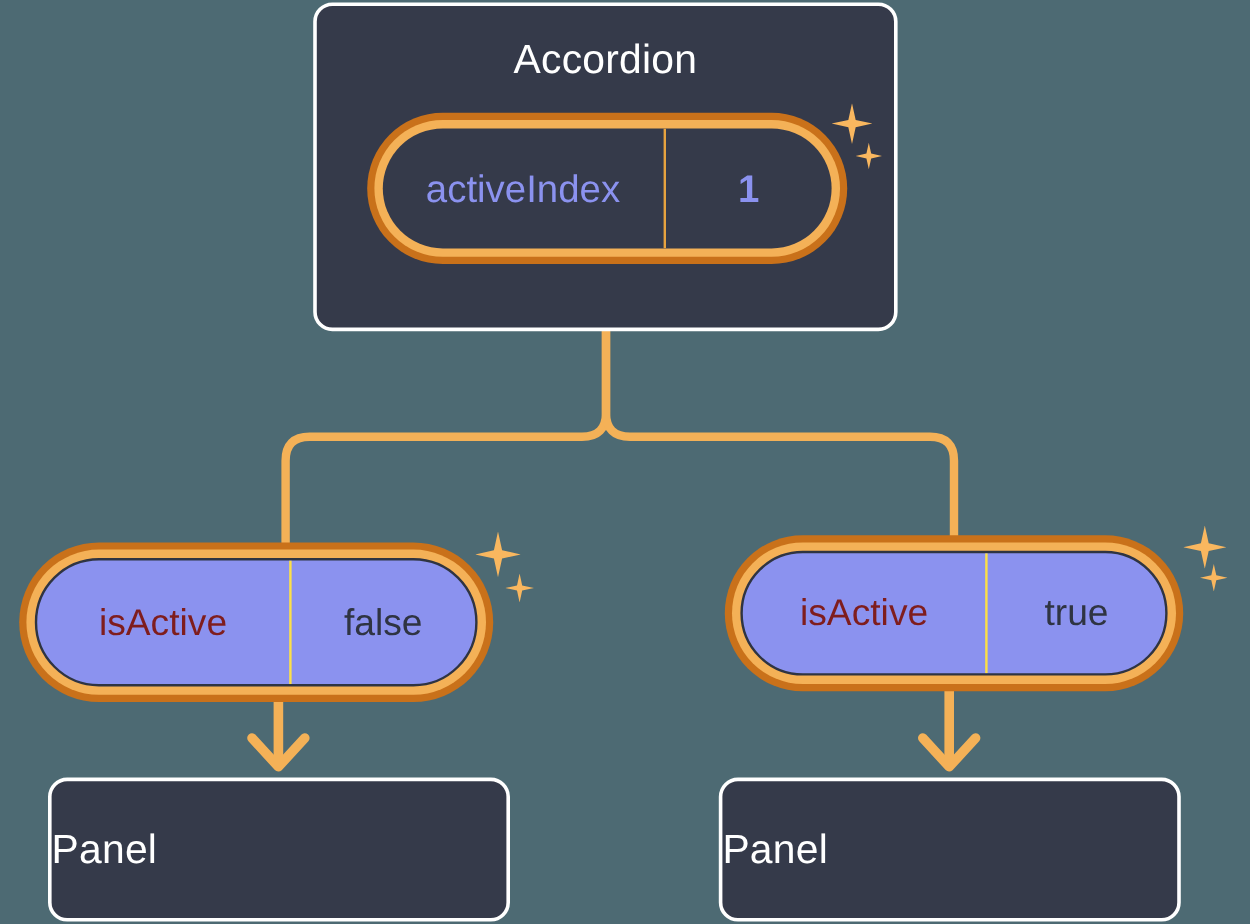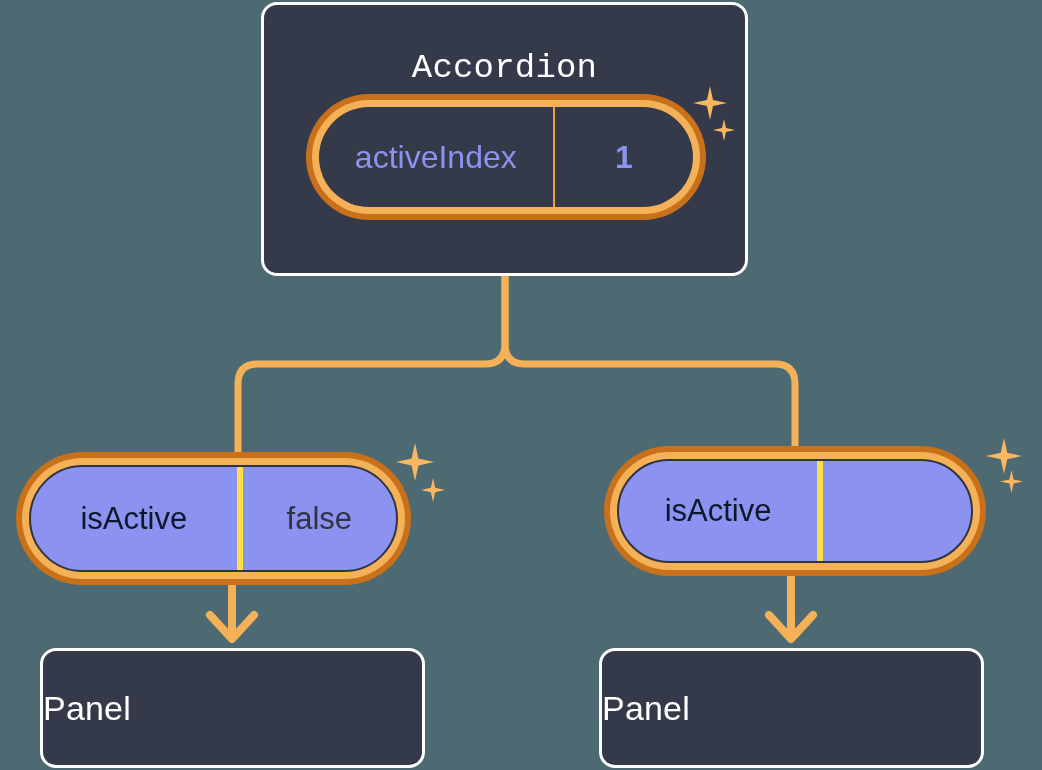--- a/index.html
+++ b/index.html
@@ -45,22 +45,21 @@
 
   #accordion-card {
     left: 261px;
     top: 2px;
     width: 487px;
     height: 274px;
     align-items: flex-start;
     justify-content: center;
   }
   #accordion-card .card-title {
-    margin-top: 44px;
-    font-family: Liberation Mono, monospace;
+    margin-top: 26px;
   }
 
   #panel-left-card {
     left: 40px;
     top: 648px;
     width: 385px;
     height: 120px;
   }
   #panel-right-card {
     left: 599px;
@@ -126,23 +125,23 @@
     font-weight: 700;
   }
 
   
   .pill-purple .pill-inner {
     background: #8b92ef;
     border: 2px solid #2f3442;
   }
   .pill-purple .pill-key {
     flex: 0 0 58%;
-    color: #0f172a;
+    color: #7f1d1d;
     font-size: 31px;
-    border-right: 6px solid #fde047;
+    border-right: 2px solid #fde047;
   }
   .pill-purple .pill-val {
     flex: 1 1 auto;
     color: #2f3442;
     font-size: 31px;
     font-weight: 400;
   }
 
   #pill-left {
     left: 16px;
@@ -205,20 +204,21 @@
       </div>
     </div>
   </div>
   <div class="sparkle" style="left:396px; top:443px; width:38px; height:38px;"></div>
   <div class="sparkle" style="left:421px; top:478px; width:24px; height:24px;"></div>
 
   <div class="pill-outer pill-purple" id="pill-right">
     <div class="pill-mid">
       <div class="pill-inner">
         <div class="pill-key">isActive</div>
+        <div class="pill-val">true</div>
       </div>
     </div>
   </div>
   <div class="sparkle" style="left:986px; top:438px; width:36px; height:36px;"></div>
   <div class="sparkle" style="left:1000px; top:470px; width:23px; height:23px;"></div>
 
   <div class="card" id="panel-left-card">
     <div class="card-title">Panel</div>
   </div>
 

